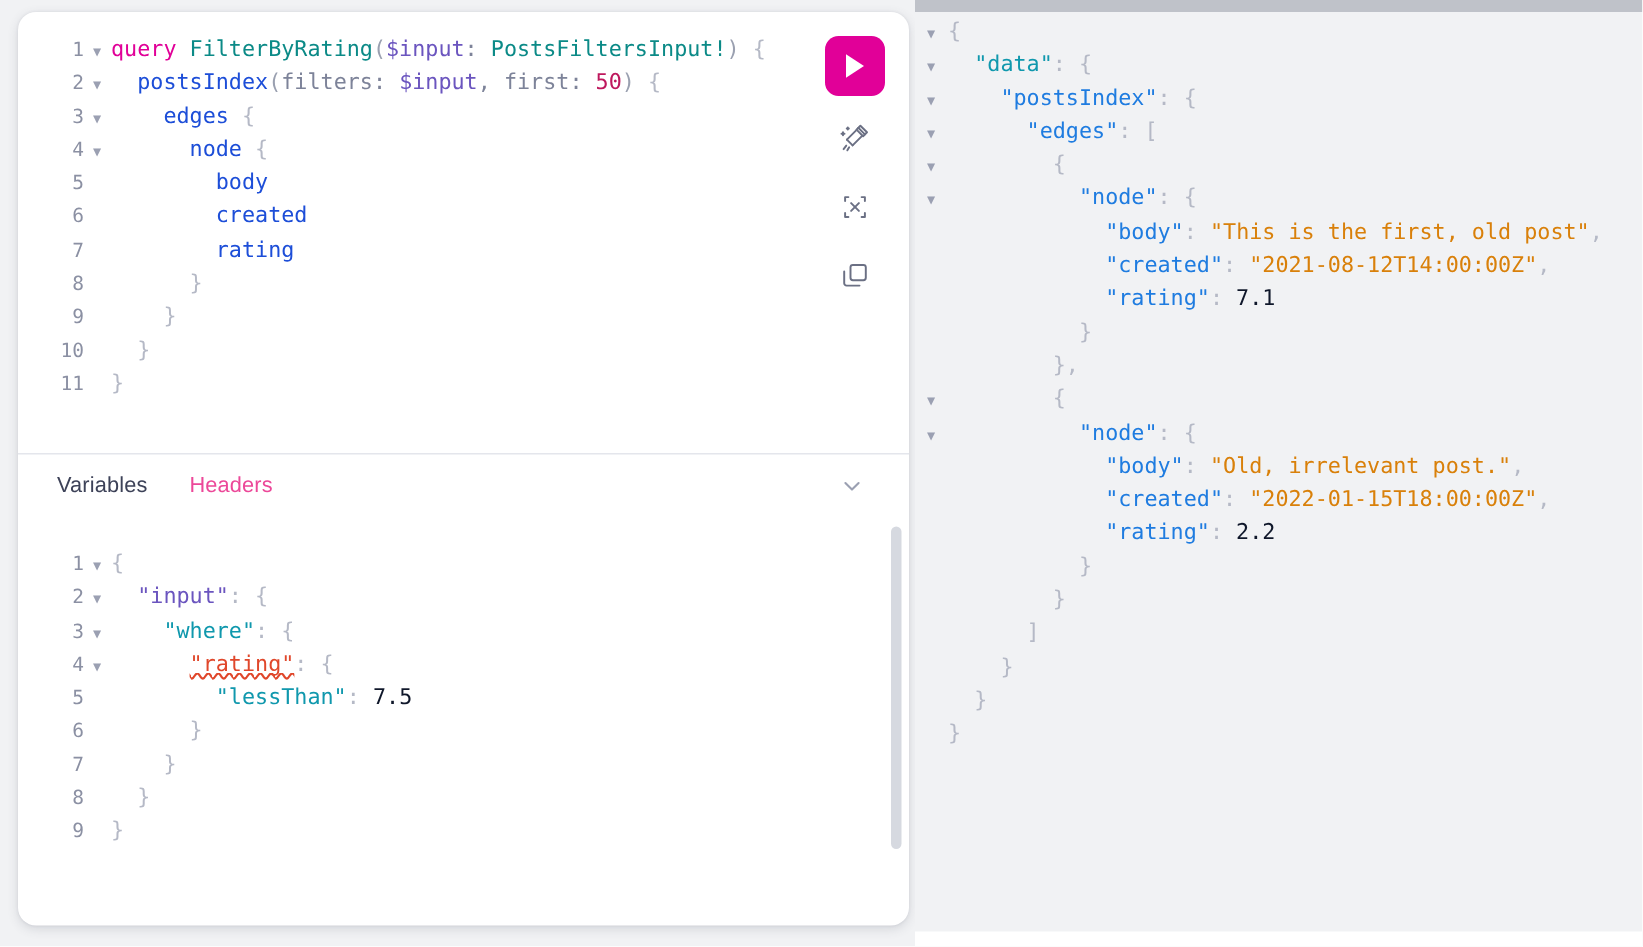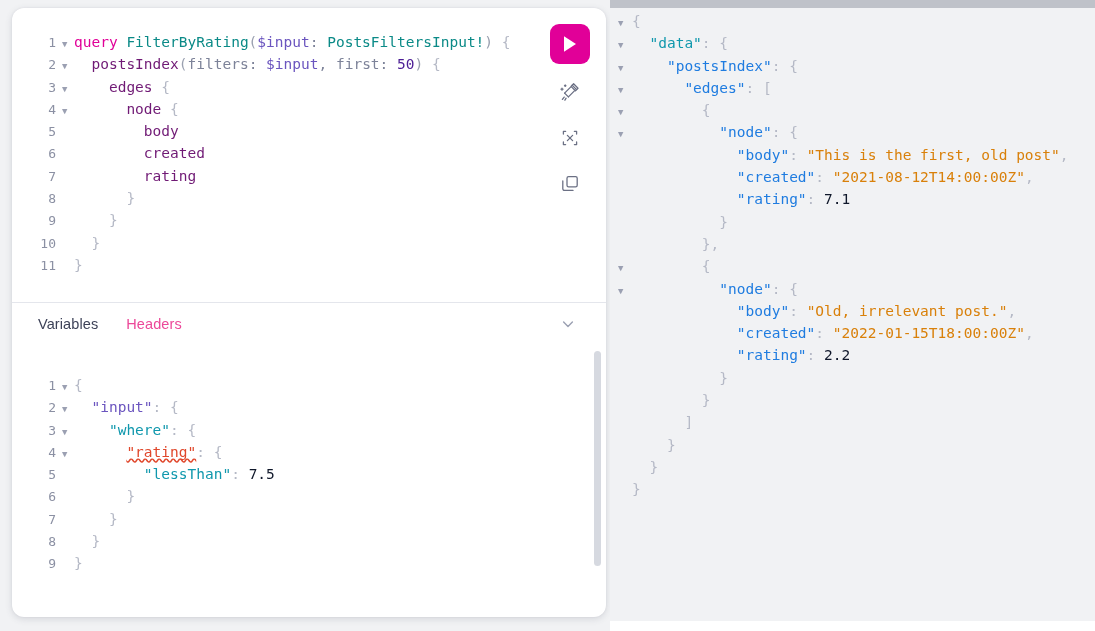--- a/index.html
+++ b/index.html
@@ -74,30 +74,30 @@
     width: 14px;
     flex: none;
     color: #9ba0b2;
     font-size: 9px;
     line-height: 22.3px;
     text-align: left;
     padding-left: 2px;
     user-select: none;
   }
   .fold.blank { color: transparent; }
-  .code-text { flex: 1; margin-top: 9px; }
+  .code-text { flex: 1; }
 
   
   .t-kw      { color: #e10098; }
   .t-def     { color: #0b8a87; }
   .t-var     { color: #6b55bf; }
   .t-type    { color: #0b8a87; }
-  .t-field   { color: #701a75; }
+  .t-field   { color: #1d4ed8; }
   .t-attr    { color: #7d8399; }
-  .t-num     { color: #4c1d95; }
+  .t-num     { color: #be185d; }
   .t-punct   { color: #b5b9c6; }
   .t-paren   { color: #9aa0b0; }
 
   
   #exec-toolbar {
     position: absolute;
     top: 16px;
     right: 14px;
     width: 44px;
     display: flex;

